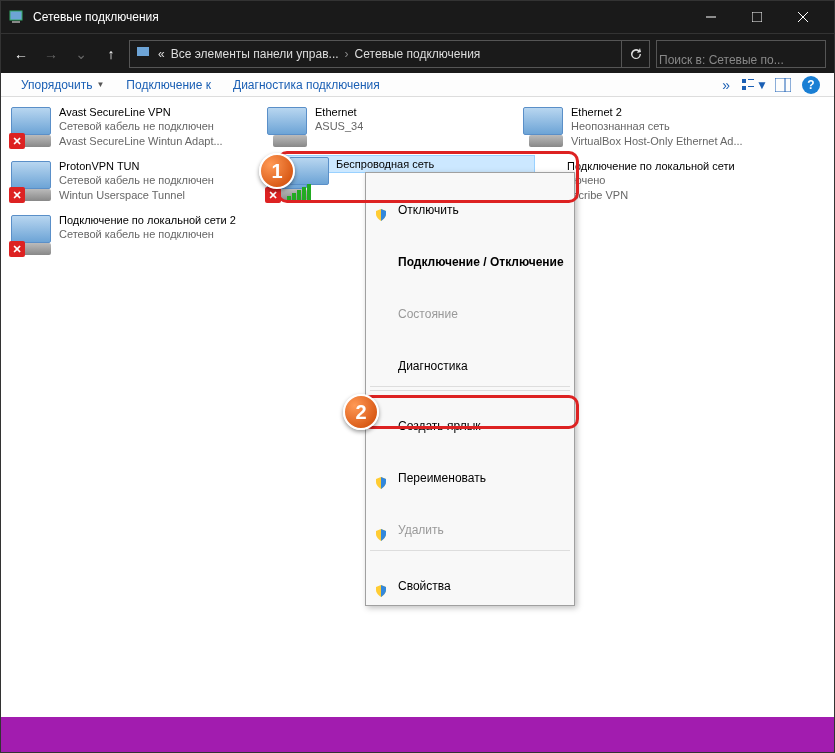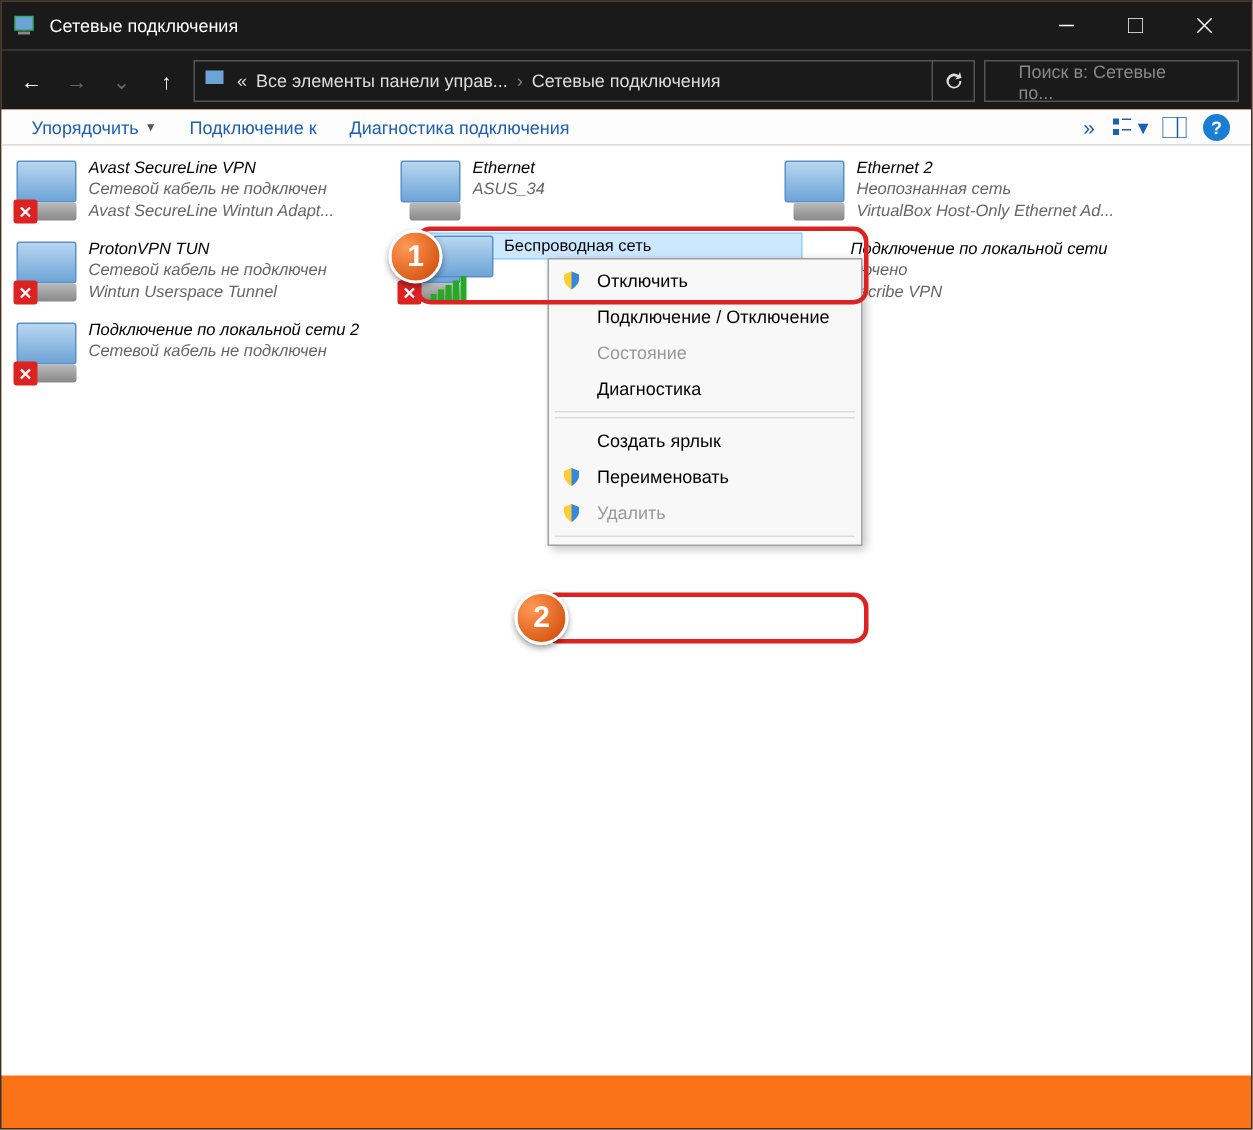--- a/index.html
+++ b/index.html
@@ -1,57 +1,57 @@
 <!DOCTYPE html>
 <html><head>
 <meta charset="utf-8">
 <style>
 * { box-sizing: border-box; margin: 0; padding: 0; font-family: "Segoe UI", Tahoma, sans-serif; }
 body { background: #fff; width: 835px; height: 753px; overflow: hidden; position: relative; }
-.window { width: 835px; height: 753px; background: #f97316; border: 1px solid #333; position: relative; }
+.window { width: 835px; height: 753px; background: #a21caf; border: 1px solid #333; position: relative; }
 .titlebar { height: 32px; background: #1a1a1a; color: #fff; display: flex; align-items: center; padding: 0 8px; }
 .titlebar .app-icon { width: 16px; height: 16px; margin-right: 8px; }
 .titlebar .title { font-size: 12px; flex: 1; }
 .titlebar .win-btns { display: flex; }
 .titlebar .win-btn { width: 46px; height: 32px; display: flex; align-items: center; justify-content: center; color: #fff; font-size: 10px; }
 .navbar { height: 40px; background: #1a1a1a; display: flex; align-items: center; padding: 0 8px; gap: 6px; border-top: 1px solid #333; }
 .nav-arrow { width: 24px; height: 24px; display: flex; align-items: center; justify-content: center; color: #fff; font-size: 14px; }
 .nav-arrow.dim { color: #666; }
 .address { flex: 1; height: 28px; background: #1a1a1a; border: 1px solid #555; display: flex; align-items: center; padding: 0 6px; color: #ddd; font-size: 12px; gap: 6px; }
 .address .crumb-sep { color: #888; }
 .refresh-btn { width: 28px; height: 28px; color: #ddd; display: flex; align-items: center; justify-content: center; border: 1px solid #555; border-left: none; margin-left: -6px; }
-.search { width: 170px; height: 28px; background: #1a1a1a; border: 1px solid #555; color: #888; font-size: 12px; display: flex; align-items: flex-start; padding: 0 22px; gap: 6px; }
+.search { width: 170px; height: 28px; background: #1a1a1a; border: 1px solid #555; color: #888; font-size: 12px; display: flex; align-items: flex-end; padding: 0 2px; gap: 6px; }
 .toolbar { height: 24px; background: #fdfdfd; border-bottom: 1px solid #ddd; display: flex; align-items: center; padding: 0 10px; gap: 2px; font-size: 12px; color: #1a5fb4; }
 .toolbar .tb-item { padding: 4px 10px; cursor: default; display: flex; align-items: center; gap: 4px; }
 .toolbar .tb-item .drop { font-size: 8px; color: #555; }
 .toolbar .spacer { flex: 1; }
 .toolbar .tb-icon { width: 26px; height: 26px; display: flex; align-items: center; justify-content: center; color: #1a5fb4; }
 .content { position: relative; height: 620px; background: #fff; padding: 4px 0 0 4px; }
 .conn-grid { display: grid; grid-template-columns: 256px 256px 256px; }
 .conn-item { display: flex; gap: 6px; padding: 4px; height: 54px; }
 .conn-icon { width: 44px; height: 44px; position: relative; flex-shrink: 0; }
 .conn-monitor { width: 40px; height: 28px; border: 1px solid #5a8fc8; background: linear-gradient(#b8d6f0,#6da4d6); border-radius: 2px; position: absolute; top: 2px; left: 2px; }
 .conn-nic { width: 34px; height: 12px; background: linear-gradient(#bbb,#888); position: absolute; bottom: 2px; left: 8px; border-radius: 2px; }
 .conn-x { position: absolute; bottom: 0; left: 0; width: 16px; height: 16px; background: #d22; border-radius: 2px; display:flex; align-items:center; justify-content:center; color:#fff; font-size:11px; font-weight:bold; }
-.conn-text { font-size: 11px; color: #000; line-height: 1.3; overflow: hidden; font-style: italic; }
+.conn-text { font-size: 11px; color: #000; line-height: 1.3; overflow: hidden; }
 .conn-text .name { font-size: 11px; }
 .conn-text .sub { color: #666; }
 .selected-row { position: absolute; top: 58px; left: 282px; width: 252px; height: 18px; background: #cce8ff; border: 1px solid #99d1ff; z-index: 2; display: flex; align-items: center; padding-left: 52px; font-size: 11px; }
 .highlight-box-1 { position: absolute; top: 54px; left: 276px; width: 302px; height: 52px; border: 3px solid #d22; border-radius: 10px; z-index: 5; pointer-events: none; }
 .highlight-box-2 { position: absolute; top: 298px; left: 360px; width: 218px; height: 34px; border: 3px solid #d22; border-radius: 10px; z-index: 5; pointer-events: none; }
 .badge { position: absolute; width: 36px; height: 36px; border-radius: 50%; background: radial-gradient(circle at 30% 30%, #ff9955, #cc4400); border: 2px solid #fff; box-shadow: 0 2px 4px rgba(0,0,0,.4); color: #fff; font-size: 20px; font-weight: bold; display: flex; align-items: center; justify-content: center; z-index: 6; }
 .badge-1 { top: 56px; left: 258px; }
 .badge-2 { top: 297px; left: 342px; }
 .ctx-port { position: absolute; top: 60px; left: 282px; width: 52px; height: 48px; z-index:3;}
 .ctx-sig { position:absolute; bottom:4px; left:4px; display:flex; gap:1px; align-items:flex-end;}
 .ctx-sig span { width:4px; background:#2a2;}
 .ctx-sig span:nth-child(1){height:5px}.ctx-sig span:nth-child(2){height:8px}.ctx-sig span:nth-child(3){height:11px}.ctx-sig span:nth-child(4){height:14px}.ctx-sig span:nth-child(5){height:17px}
 .ctx-menu { position: absolute; top: 75px; left: 364px; width: 210px; background: #f8f8f8; border: 1px solid #a0a0a0; box-shadow: 2px 2px 6px rgba(0,0,0,.25); font-size: 12px; z-index: 4; padding: 2px; }
-.ctx-item { height: 24px; display: flex; align-items: center; padding: 0 8px 0 30px; position: relative; color: #000; }
-.ctx-item.bold { font-weight: normal; }
+.ctx-item { height: 24px; display: flex; align-items: flex-start; padding: 0 8px 0 30px; position: relative; color: #000; margin-top: 28px; }
+.ctx-item.bold { font-weight: bold; }
 .ctx-item.disabled { color: #999; }
 .ctx-sep { height: 1px; background: #ddd; margin: 3px 2px; }
 .shield { position: absolute; left: 6px; width: 14px; height: 14px; top: 5px; }
 .statusbar { position: absolute; bottom: 0; left: 0; right: 0; height: 24px; background: #1a1a1a; color: #ccc; font-size: 11px; display: flex; align-items: center; padding: 0 10px; gap: 10px; }
 .statusbar .sep { width: 1px; height: 14px; background: #555; }
 .help-icon { width:18px;height:18px;border-radius:50%;background:#1a7fd4;color:#fff;display:flex;align-items:center;justify-content:center;font-size:12px;font-weight:bold;}
 </style>
 </head>
 <body>
 
@@ -260,20 +260,27 @@
         <span>Переименовать</span>
       </div>
       <div class="ctx-item disabled">
         <span class="shield"><svg width="14" height="14">
               <path d="M7 1l5 2v3c0 4-5 7-5 7s-5-3-5-7V3z" fill="#ffcc33"></path>
               <path d="M7 1l5 2v3c0 4-5 7-5 7V1z" fill="#3388dd"></path>
             </svg></span>
         <span>Удалить</span>
       </div>
       <div class="ctx-sep"></div>
+      <div class="ctx-item">
+        <span class="shield"><svg width="14" height="14">
+              <path d="M7 1l5 2v3c0 4-5 7-5 7s-5-3-5-7V3z" fill="#ffcc33"></path>
+              <path d="M7 1l5 2v3c0 4-5 7-5 7V1z" fill="#3388dd"></path>
+            </svg></span>
+        <span>Свойства</span>
+      </div>
     </div>
 
     <div class="highlight-box-1"></div>
     <div class="highlight-box-2"></div>
     <div class="badge badge-1">1</div>
     <div class="badge badge-2">2</div>
   </div>
 
 </div>
 

